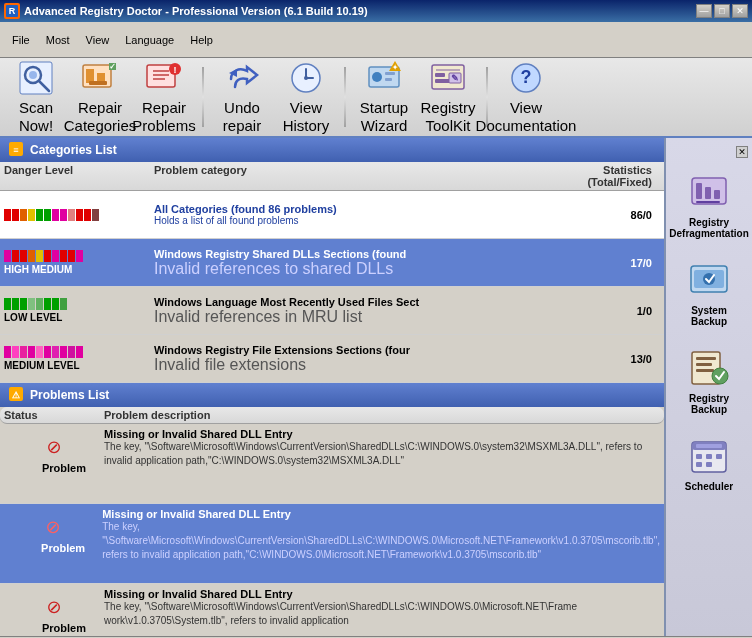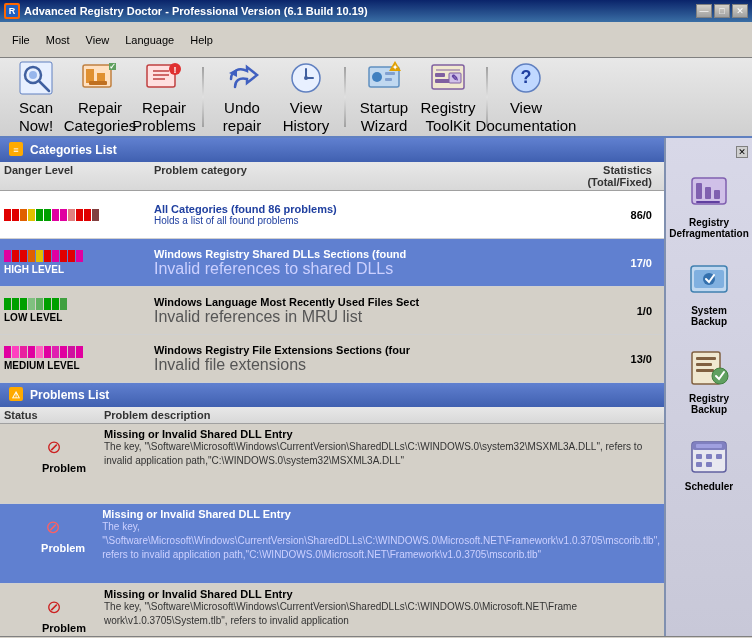--- a/index.html
+++ b/index.html
@@ -136,20 +136,21 @@
     
     .problems-section { flex: 1; display: flex; flex-direction: column; overflow: hidden; }
     .problems-table-header {
       background: linear-gradient(to bottom, #e8e8e8, #d8d8d8);
       display: flex;
       border-bottom: 1px solid #a0a0a0;
       padding: 2px 4px;
       font-size: 11px;
       font-weight: bold;
       color: #333;
+      border-radius: 7px;
     }
     .col-status { width: 100px; }
     .col-desc { flex: 1; }
 
     .problems-list { flex: 1; overflow: hidden; position: relative; }
     .problem-row {
       display: flex;
       border-bottom: 1px solid #d0d0d0;
       padding: 4px;
       align-items: flex-start;
@@ -420,21 +421,21 @@
               <div class="danger-bar b-red" style="width:7px;height:12px;"></div>
               <div class="danger-bar b-red" style="width:7px;height:12px;"></div>
               <div class="danger-bar b-orange" style="width:7px;height:12px;"></div>
               <div class="danger-bar b-yellow" style="width:7px;height:12px;"></div>
               <div class="danger-bar b-red" style="width:7px;height:12px;"></div>
               <div class="danger-bar b-pink" style="width:7px;height:12px;"></div>
               <div class="danger-bar b-red" style="width:7px;height:12px;"></div>
               <div class="danger-bar b-red" style="width:7px;height:12px;"></div>
               <div class="danger-bar b-pink" style="width:7px;height:12px;"></div>
             </div>
-            <div class="danger-label" style="color:white;">HIGH LEVEL</div>
+            <div class="danger-label" style="color:white;">HIGH MEDIUM</div>
           </div>
           <div class="cat-info-col">
             <div class="cat-title">Windows Registry Shared DLLs Sections (found</div>
             <div class="cat-sub">Invalid references to shared DLLs</div>
           </div>
           <div class="cat-stats-col" style="color:white;">17/0</div>
         </div>
 
         <div class="category-row">
           <div class="cat-danger-col">

